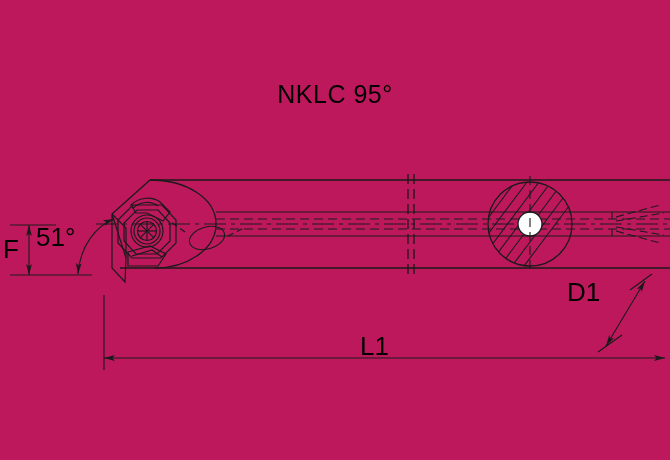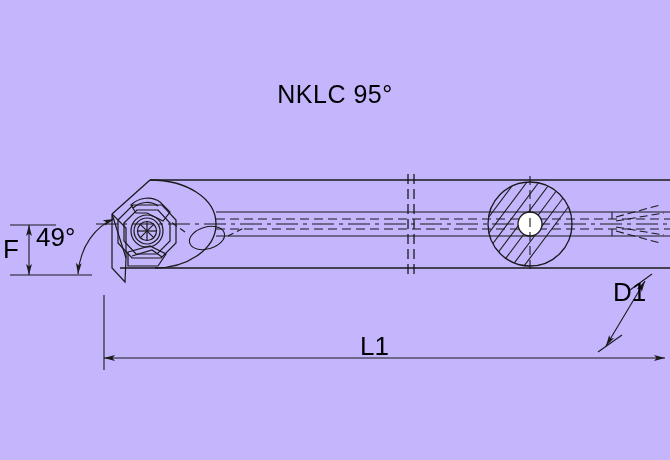--- a/index.html
+++ b/index.html
@@ -4,21 +4,21 @@
 <style>
   html, body {
     margin: 0;
     padding: 0;
     background: #ffffff;
   }
   #sheet {
     position: relative;
     width: 670px;
     height: 460px;
-    background: #c4b5fd;
+    background: #be185d;
     overflow: hidden;
     font-family: "Liberation Sans", sans-serif;
   }
   #drawing {
     position: absolute;
     left: 0;
     top: 0;
     width: 670px;
     height: 460px;
   }
@@ -44,21 +44,20 @@
   }
   #angle-label {
     left: 36px;
     top: 224px;
     font-size: 26px;
   }
   #d1-label {
     left: 567px;
     top: 279px;
     font-size: 26px;
-    margin-left: 46px;
   }
   #l1-label {
     left: 360px;
     top: 325px;
     font-size: 26px;
     margin-top: 8px;
   }
 </style>
 </head>
 <body>
@@ -184,19 +183,19 @@
       <path d="M598,352 L622,335" fill="none" stroke="#1a1a1a" stroke-width="1.1"></path>
       <path d="M630,290 L652,274" fill="none" stroke="#1a1a1a" stroke-width="1.1"></path>
       <path d="M606,346 L645,281" fill="none" stroke="#1a1a1a" stroke-width="1.1" marker-start="url(#arrowStart)" marker-end="url(#arrowEnd)"></path>
     </g>
   </svg>
 
   <div class="lbl" id="title-label">NKLC 95°</div>
 
   <div class="lbl" id="f-label">F</div>
 
-  <div class="lbl" id="angle-label">49°</div>
+  <div class="lbl" id="angle-label">51°</div>
 
   <div class="lbl" id="d1-label">D1</div>
 
   <div class="lbl" id="l1-label">L1</div>
 
 </div>
 
 </body></html>

